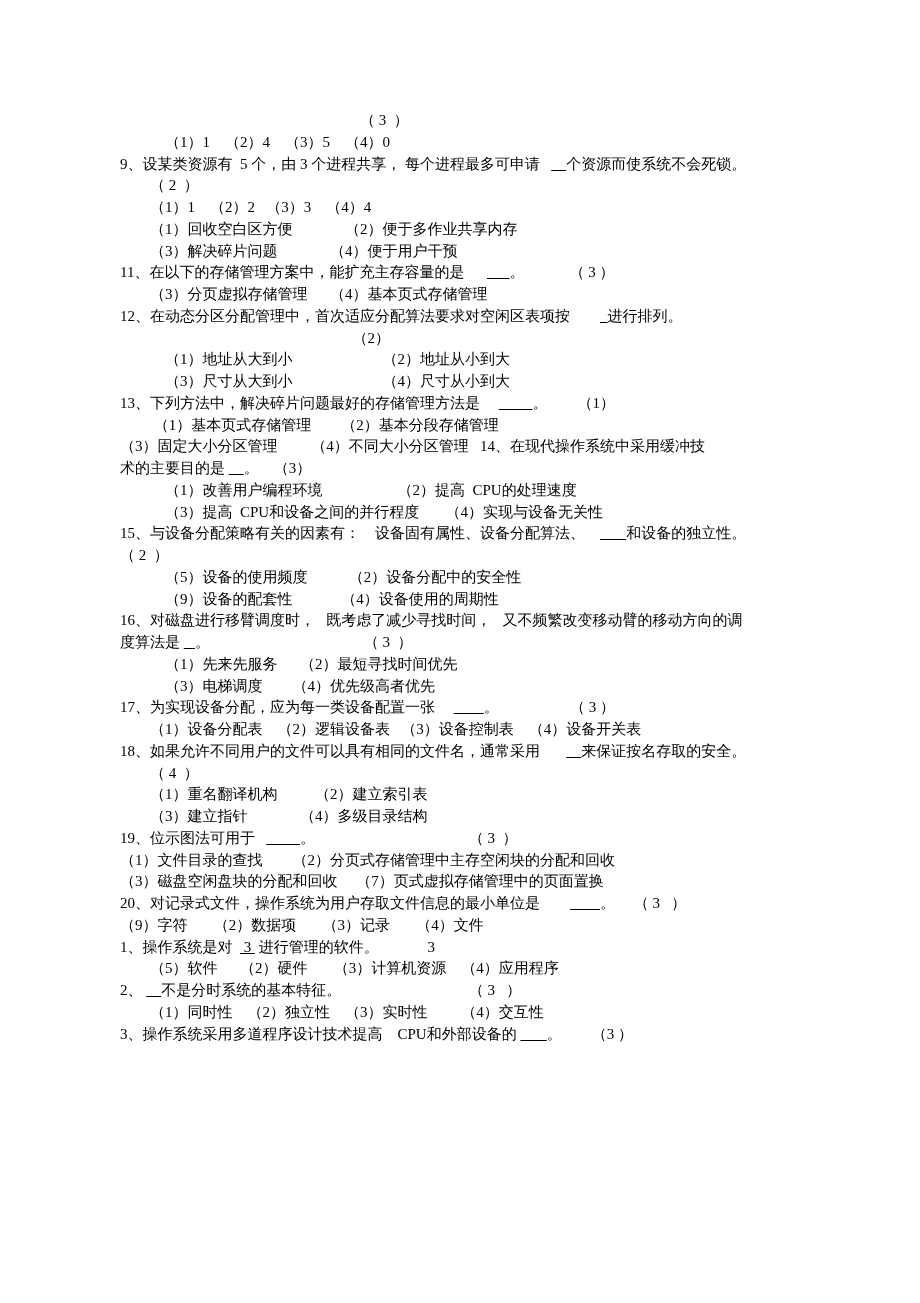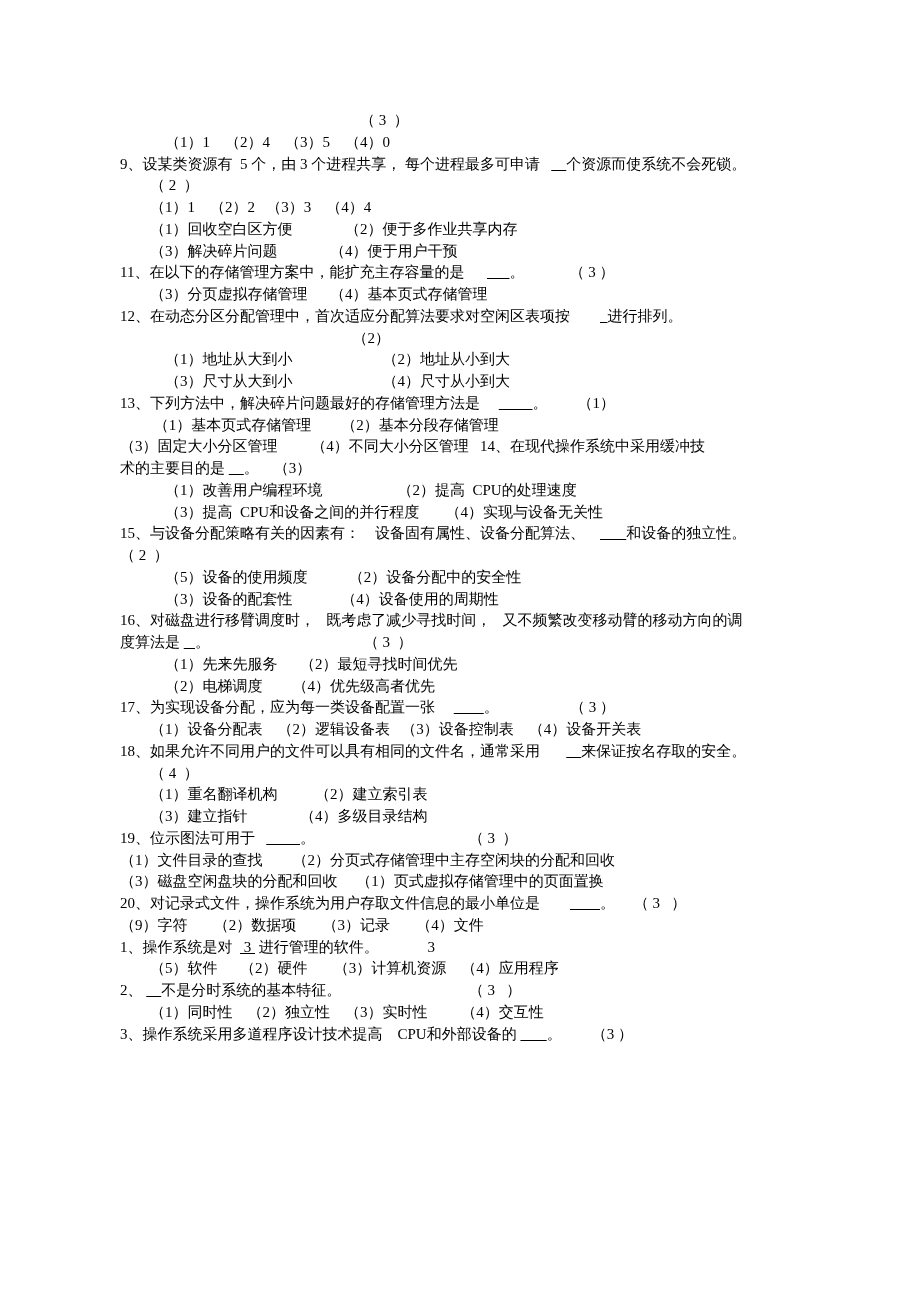--- a/index.html
+++ b/index.html
@@ -42,34 +42,34 @@
       <div class="line pad2">（3）尺寸从大到小                        （4）尺寸从小到大</div>
       <div class="line">13、下列方法中，解决碎片问题最好的存储管理方法是     <span class="u">         </span>。        （1）</div>
       <div class="line pad1"> （1）基本页式存储管理        （2）基本分段存储管理</div>
       <div class="line">（3）固定大小分区管理         （4）不同大小分区管理   14、在现代操作系统中采用缓冲技</div>
       <div class="line">术的主要目的是 <span class="u">    </span>。    （3）</div>
       <div class="line pad2">（1）改善用户编程环境                    （2）提高  CPU的处理速度</div>
       <div class="line pad2">（3）提高  CPU和设备之间的并行程度       （4）实现与设备无关性</div>
       <div class="line">15、与设备分配策略有关的因素有：    设备固有属性、设备分配算法、    <span class="u">       </span>和设备的独立性。</div>
       <div class="line">（ 2  ）</div>
       <div class="line pad2">（5）设备的使用频度           （2）设备分配中的安全性</div>
-      <div class="line pad2">（3）设备的配套性             （4）设备使用的周期性</div>
+      <div class="line pad2">（9）设备的配套性             （4）设备使用的周期性</div>
       <div class="line">16、对磁盘进行移臂调度时，   既考虑了减少寻找时间，   又不频繁改变移动臂的移动方向的调</div>
       <div class="line">度算法是 <span class="u">   </span>。                                         （ 3  ）</div>
       <div class="line pad2">（1）先来先服务      （2）最短寻找时间优先</div>
-      <div class="line pad2">（2）电梯调度        （4）优先级高者优先</div>
+      <div class="line pad2">（3）电梯调度        （4）优先级高者优先</div>
       <div class="line">17、为实现设备分配，应为每一类设备配置一张     <span class="u">        </span>。                   （ 3 ）</div>
       <div class="line pad1">（1）设备分配表    （2）逻辑设备表   （3）设备控制表    （4）设备开关表</div>
       <div class="line">18、如果允许不同用户的文件可以具有相同的文件名，通常采用       <span class="u">    </span>来保证按名存取的安全。</div>
       <div class="line pad1">（ 4  ）</div>
       <div class="line pad1">（1）重名翻译机构          （2）建立索引表</div>
       <div class="line pad1">（3）建立指针              （4）多级目录结构</div>
       <div class="line">19、位示图法可用于   <span class="u">         </span>。                                         （ 3  ）</div>
       <div class="line">（1）文件目录的查找        （2）分页式存储管理中主存空闲块的分配和回收</div>
-      <div class="line">（3）磁盘空闲盘块的分配和回收     （1）页式虚拟存储管理中的页面置换</div>
+      <div class="line">（3）磁盘空闲盘块的分配和回收     （7）页式虚拟存储管理中的页面置换</div>
       <div class="line">20、对记录式文件，操作系统为用户存取文件信息的最小单位是        <span class="u">        </span>。     （ 3   ）</div>
       <div class="line">（9）字符       （2）数据项       （3）记录       （4）文件</div>
       <div class="line">1、操作系统是对  <span class="u"> 3 </span> 进行管理的软件。             3</div>
       <div class="line pad1">（5）软件      （2）硬件       （3）计算机资源    （4）应用程序</div>
       <div class="line">2、 <span class="u">    </span>不是分时系统的基本特征。                                  （ 3   ）</div>
       <div class="line pad1">（1）同时性    （2）独立性    （3）实时性         （4）交互性</div>
       <div class="line">3、操作系统采用多道程序设计技术提高    CPU和外部设备的 <span class="u">       </span>。        （3 ）</div>
     </div>
 </div>
 

